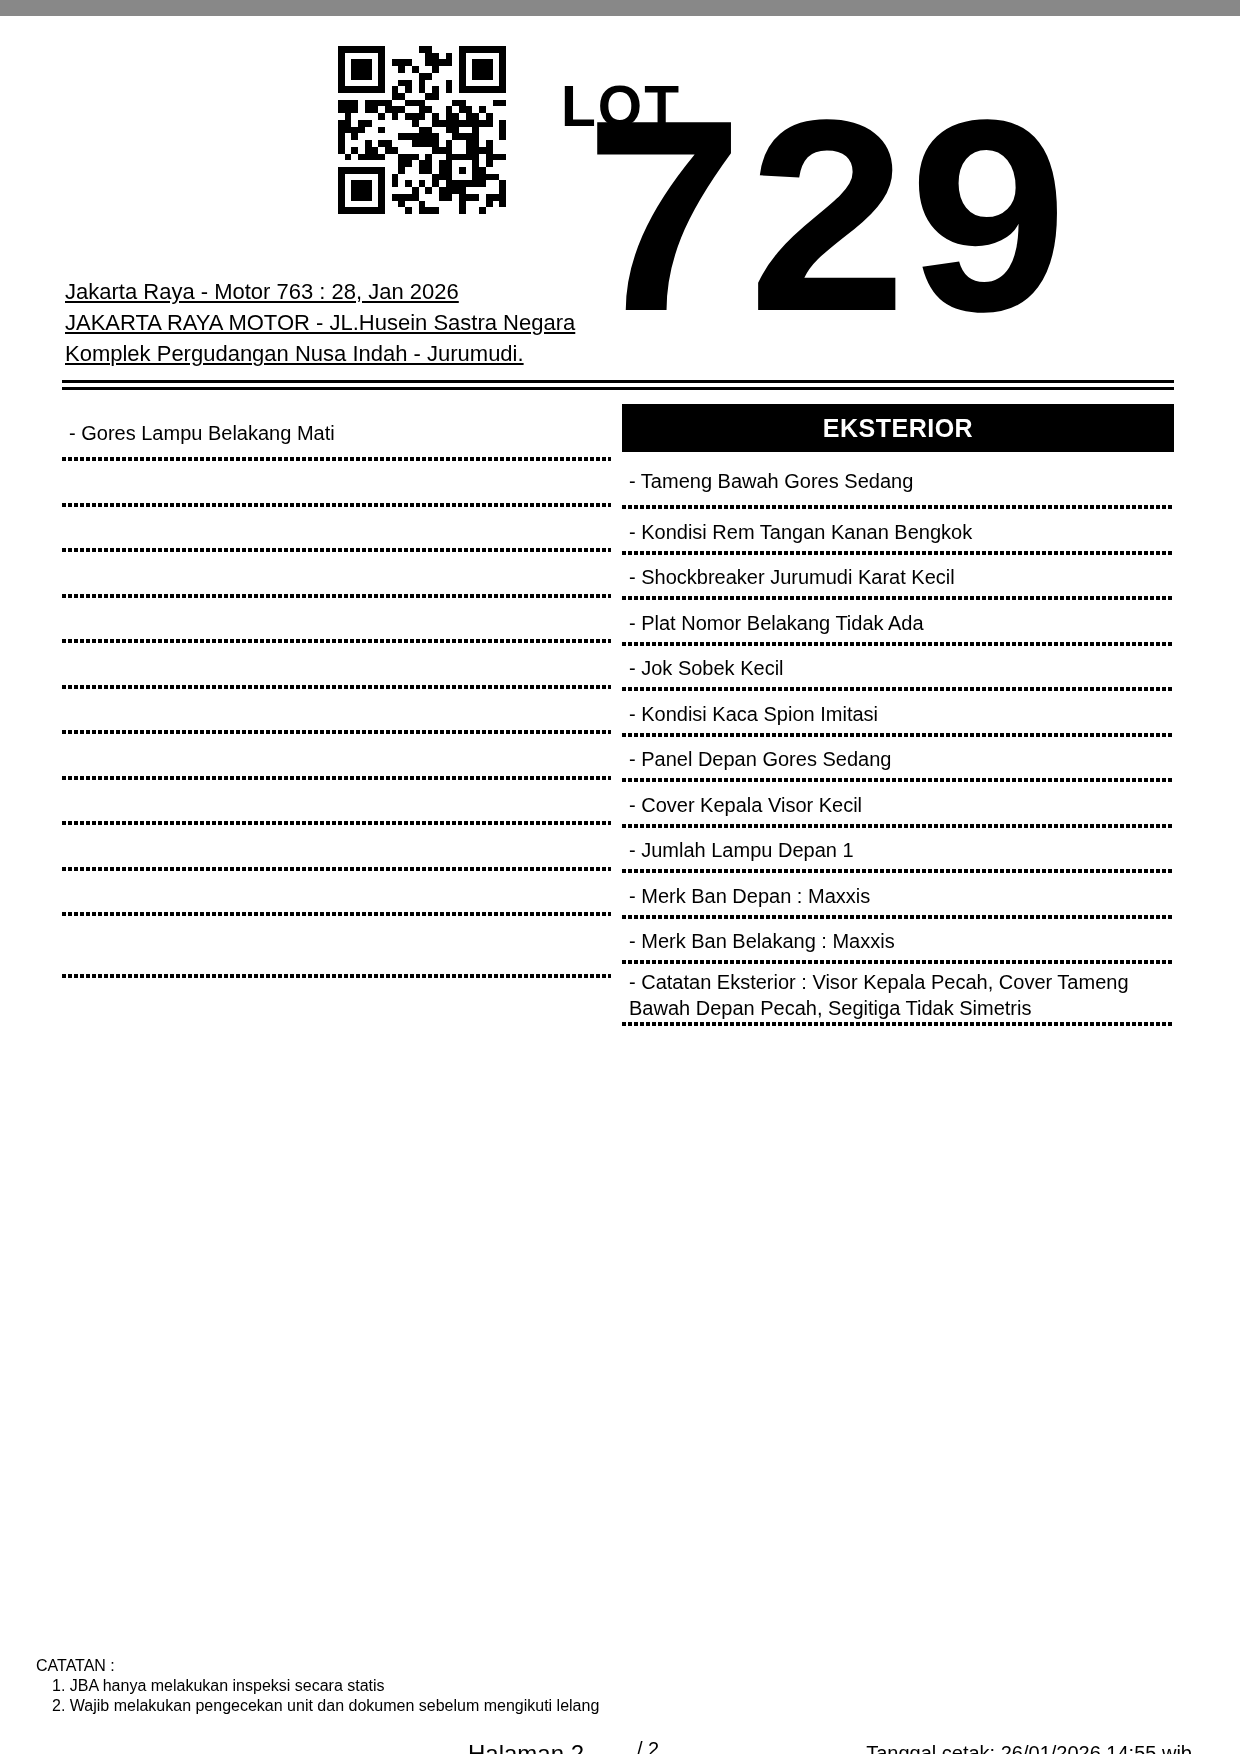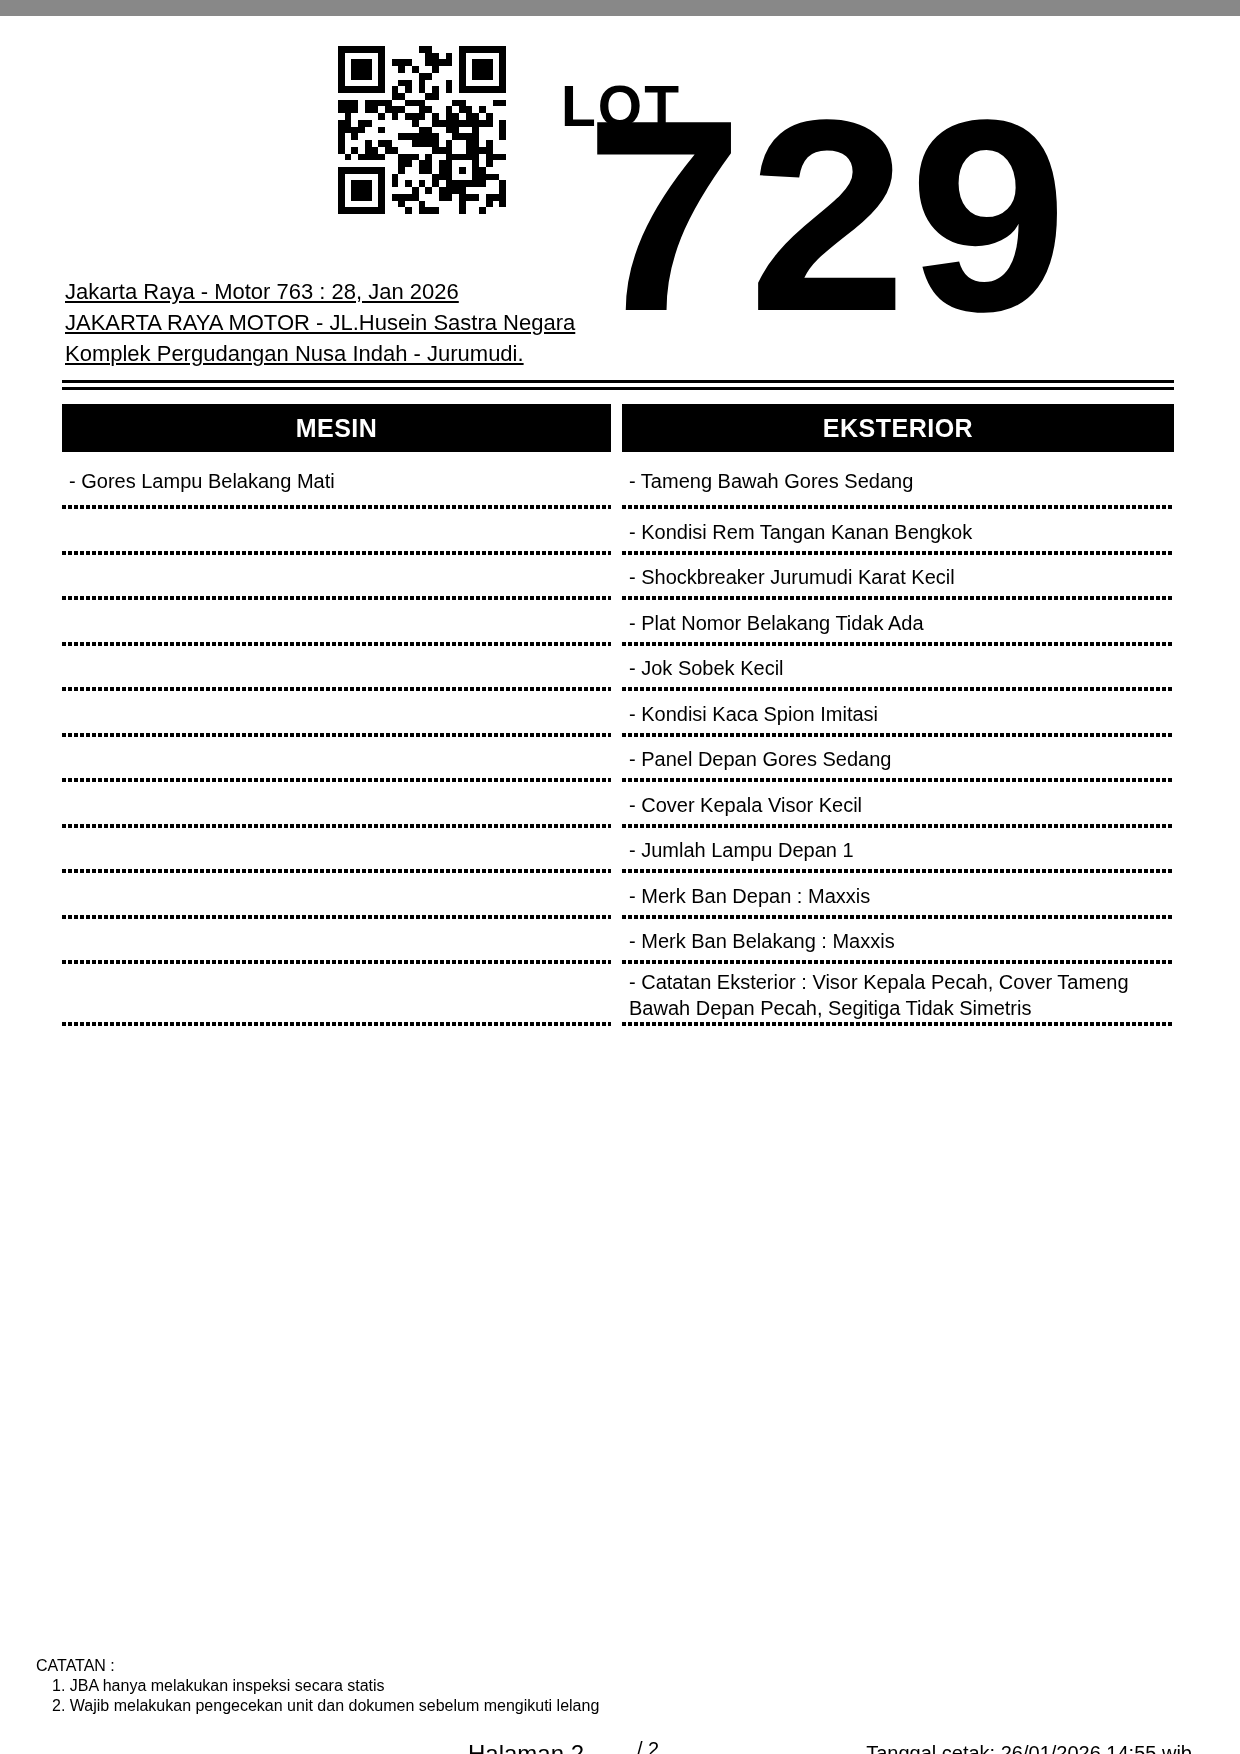--- a/index.html
+++ b/index.html
@@ -441,21 +441,20 @@
 
   <div class="address">
     <div>Jakarta Raya - Motor 763 : 28, Jan 2026</div>
     <div>JAKARTA RAYA MOTOR - JL.Husein Sastra Negara</div>
     <div>Komplek Pergudangan Nusa Indah - Jurumudi.</div>
   </div>
 
   <div class="double-rule"></div>
 
   <div class="col col-left">
-    <div class="col-header">MESIN</div>
     <div>
         <div class="trow first">
           <span>- Gores Lampu Belakang Mati</span>
         </div>
         <div class="trow">
           <span></span>
         </div>
         <div class="trow">
           <span></span>
         </div>

